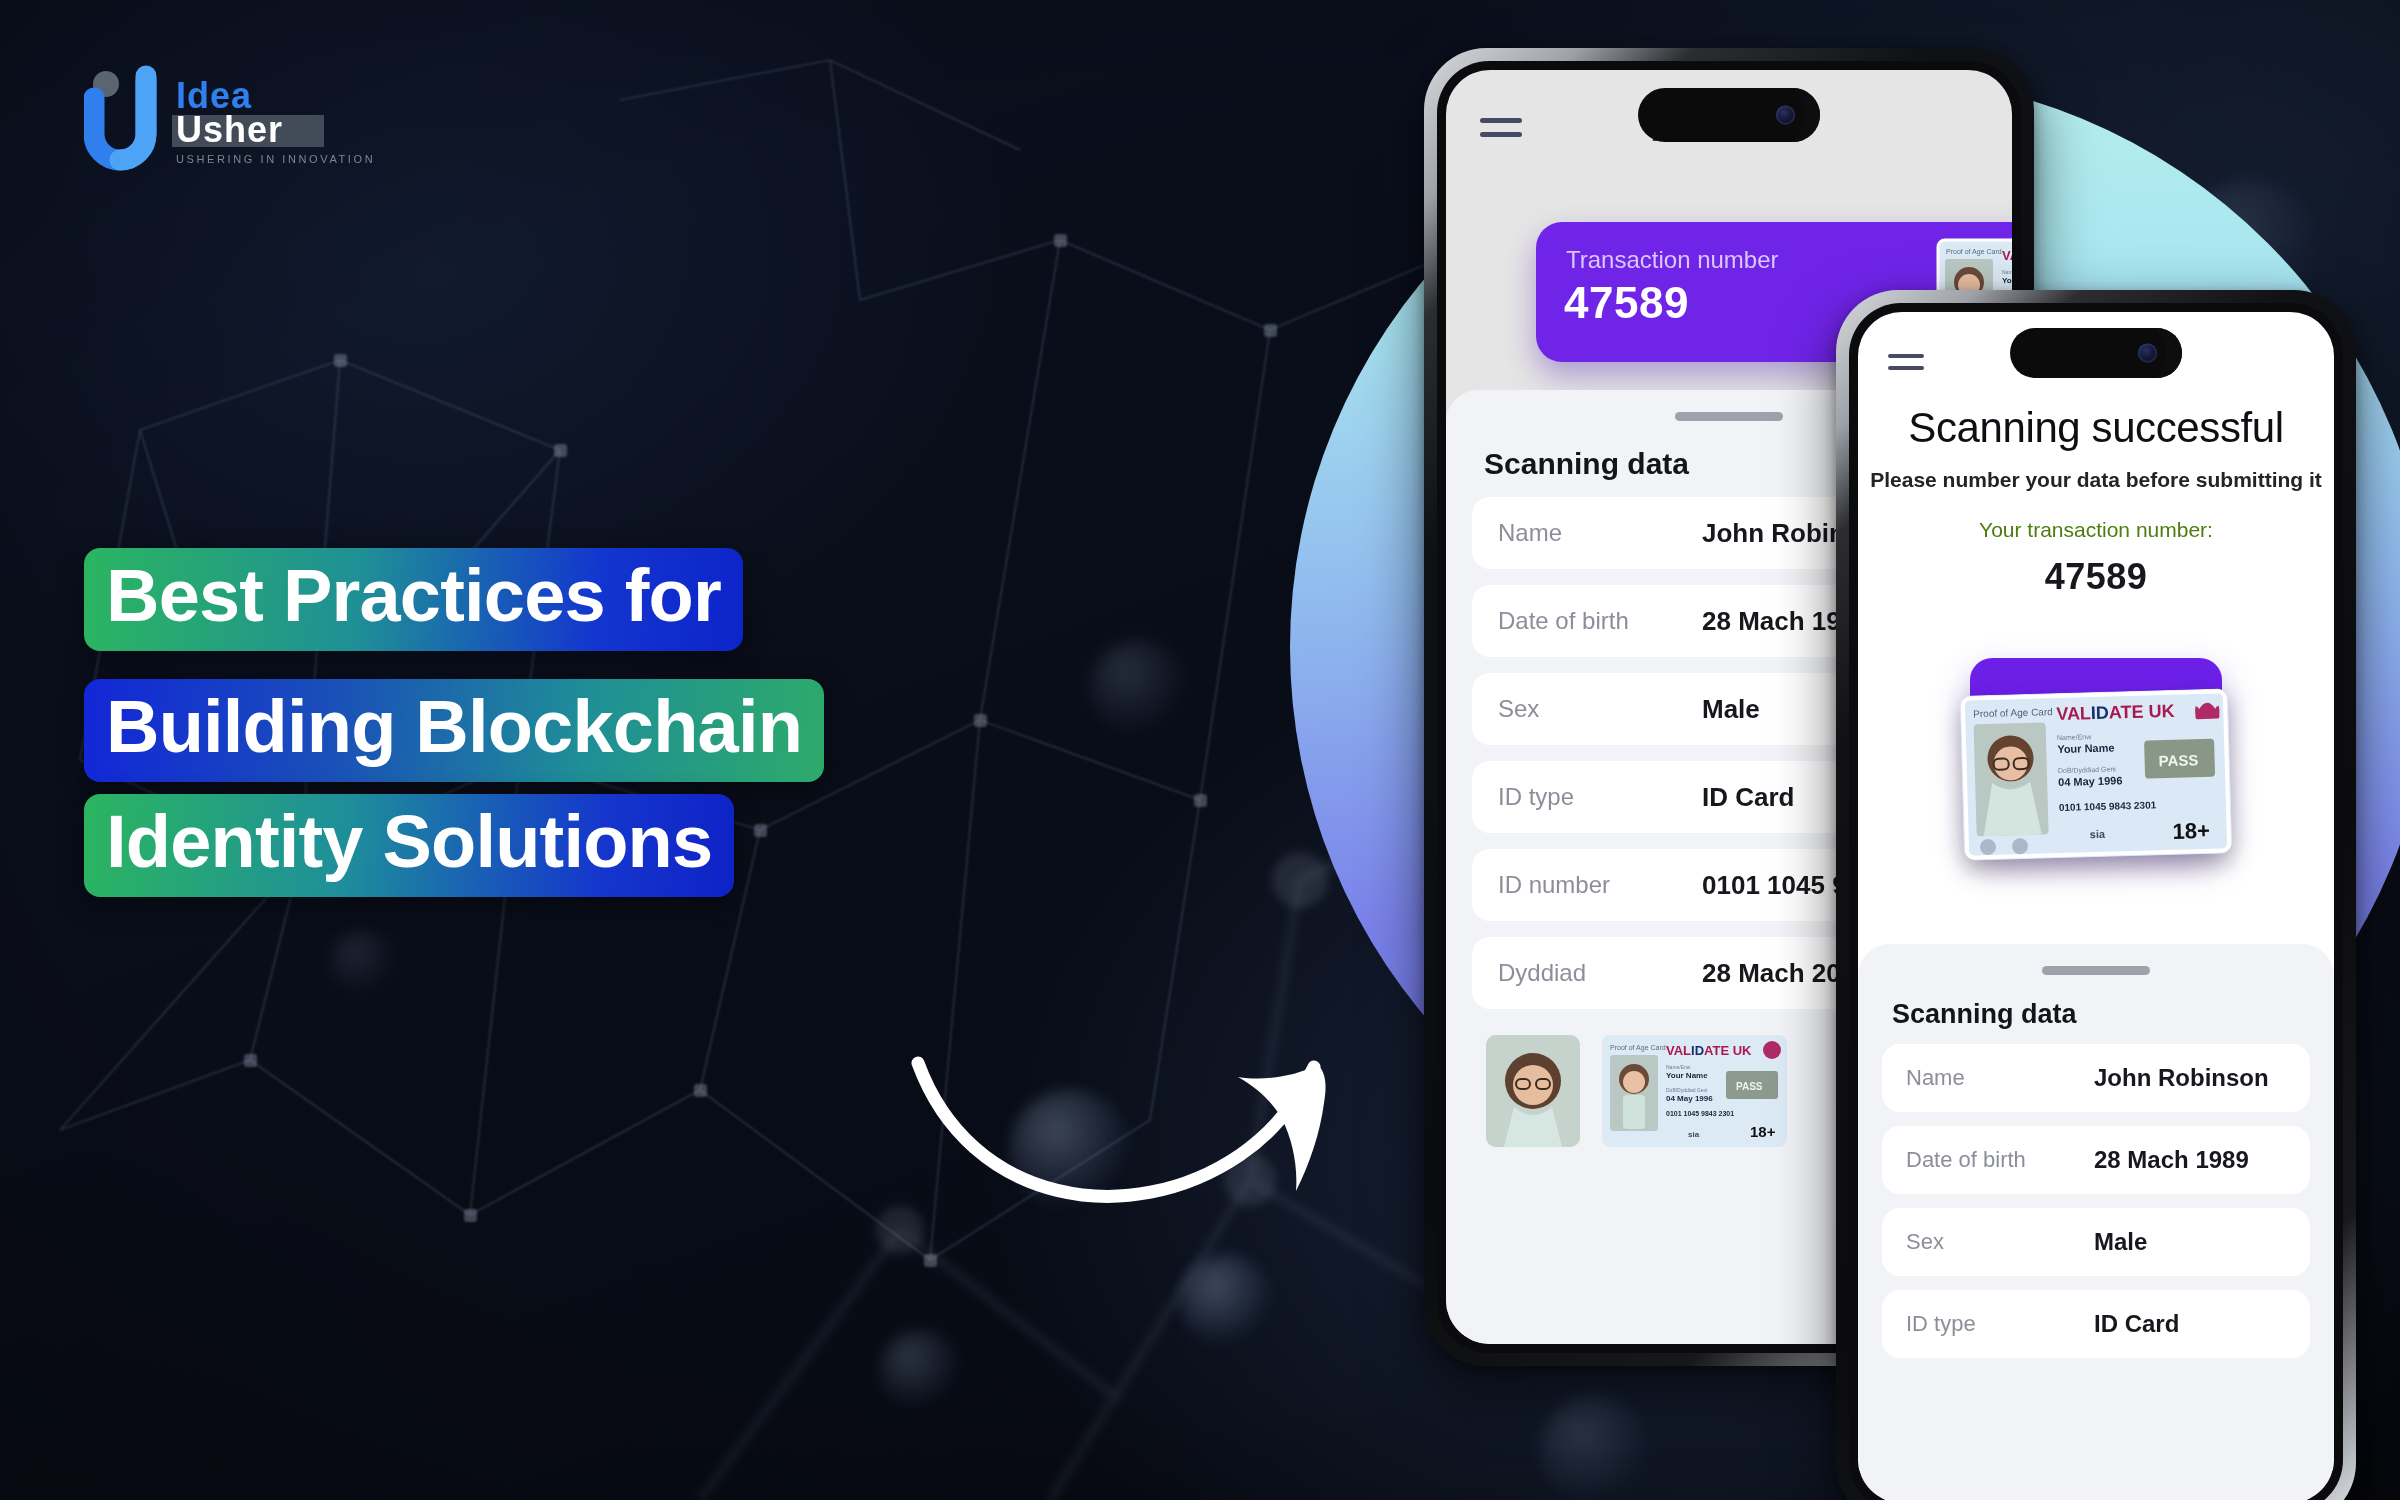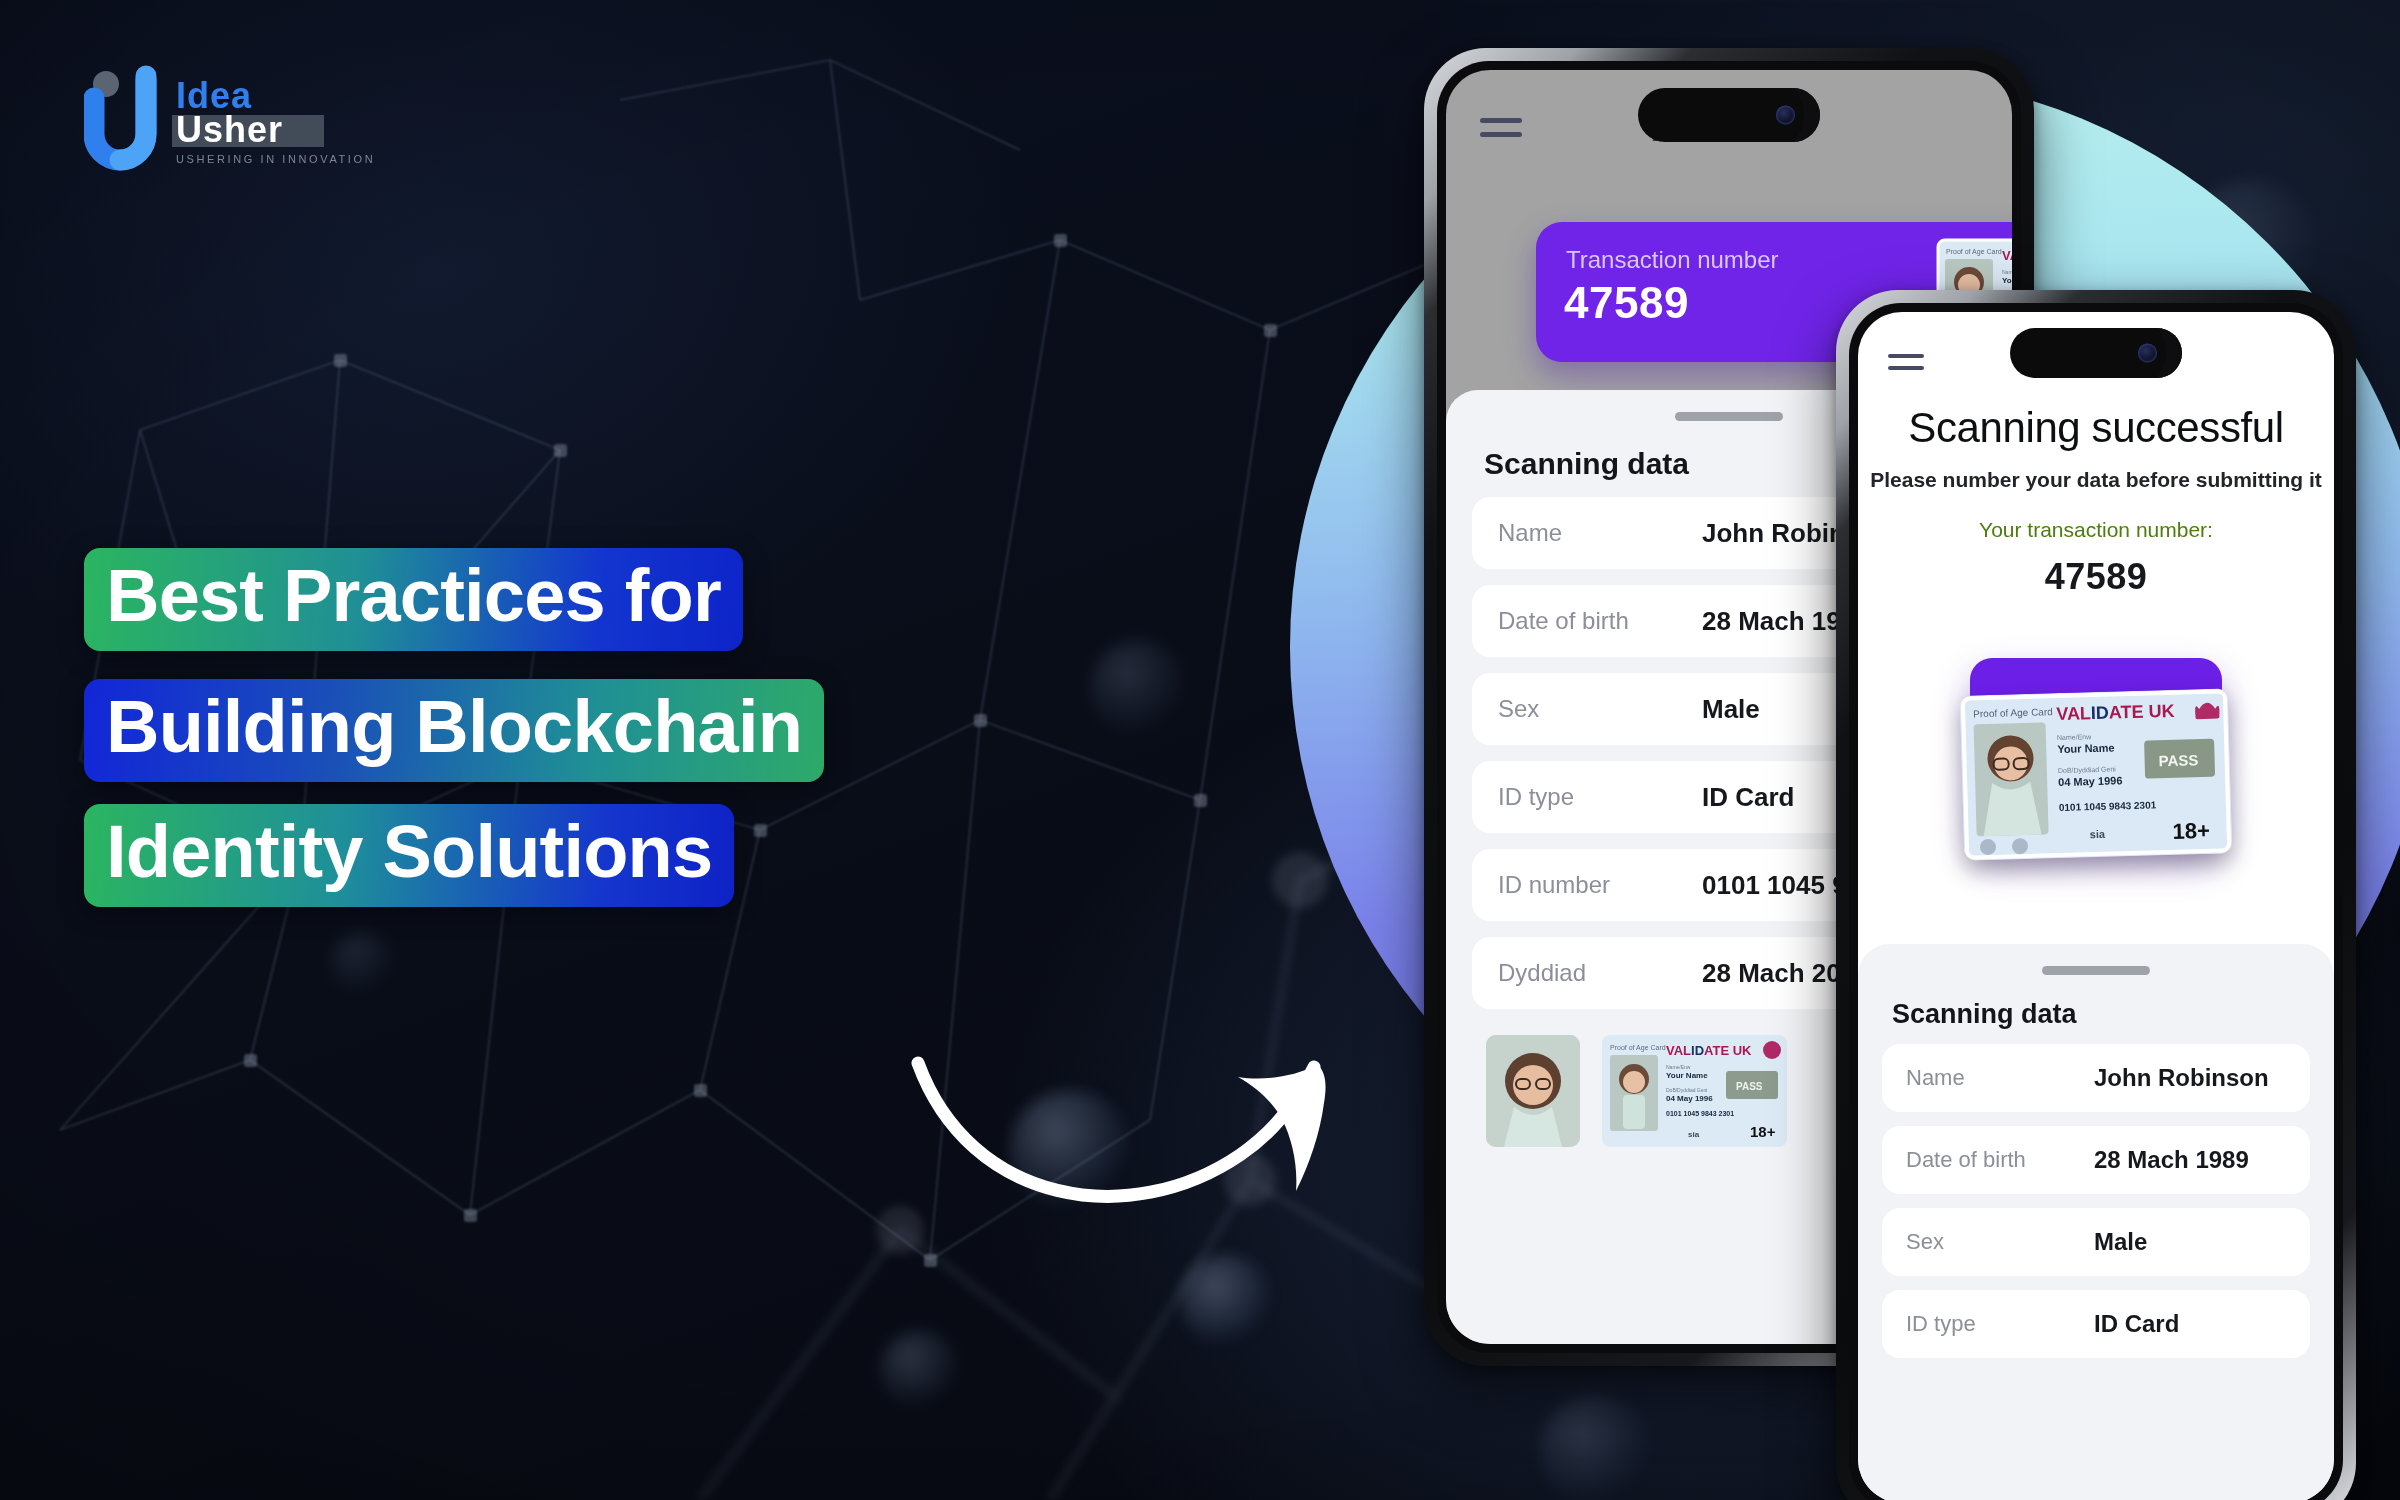--- a/index.html
+++ b/index.html
@@ -43,21 +43,21 @@
     color:#fff;
     font-size:74px;
     font-weight:700;
     letter-spacing:-.8px;
     line-height:1.04;
     white-space:nowrap;
     box-shadow:0 6px 26px rgba(0,0,0,.42);
   }
   .hl1{ background:linear-gradient(95deg,#2bb560 0%,#1f8f96 42%,#1335cf 78%,#0d24c9 100%); }
   .hl2{ background:linear-gradient(95deg,#1226d8 0%,#1a50b8 34%,#1f8f96 68%,#2eaa6a 100%); margin-top:28px; }
-  .hl3{ background:linear-gradient(95deg,#2bb560 0%,#1e8f9a 40%,#1535cd 80%,#0e22c6 100%); margin-top:22px; }
+  .hl3{ background:linear-gradient(95deg,#2bb560 0%,#1e8f9a 40%,#1535cd 80%,#0e22c6 100%); margin-top:12px; }
 
   
   #arrow{ position:absolute; left:900px; top:1015px; width:500px; height:260px; }
 
   
   #blob{
     position:absolute; left:1290px; top:75px;
     width:1145px; height:1145px; border-radius:50%;
     background:linear-gradient(178deg,#b7efee 0%,#a9e6ef 18%,#8fb8ee 46%,#7a82ea 72%,#6f6fe6 100%);
     filter:blur(.4px);
@@ -99,21 +99,21 @@
   .hamb span{ display:block; height:5px; border-radius:3px; background:#474a63; margin-bottom:9px; }
   .hamb span:last-child{ margin-bottom:0; width:42px; }
   .app-title{
     position:absolute; left:0; right:0; top:44px;
     text-align:center; font-size:30px; font-weight:700; color:#3b3e55;
     z-index:10;
   }
 
   
   #phoneBack{ left:1424px; top:48px; width:610px; height:1318px; }
-  #phoneBack .screen{ background:#a3a3a3; }
+  #phoneBack .screen{ background:#e5e5e5; }
   .tx-card{
     position:absolute; left:90px; top:152px; width:600px; height:140px;
     border-radius:26px; background:#7024e8;
     box-shadow:0 14px 30px rgba(70,20,170,.35);
   }
   .tx-card .lbl{ position:absolute; left:30px; top:24px; font-size:24px; color:#d9c8fb; }
   .tx-card .val{ position:absolute; left:28px; top:56px; font-size:44px; font-weight:700; color:#fff; letter-spacing:.5px; }
   .tx-card .mini{ position:absolute; right:10px; top:16px; width:190px; height:104px; }
 
   .sheet{

